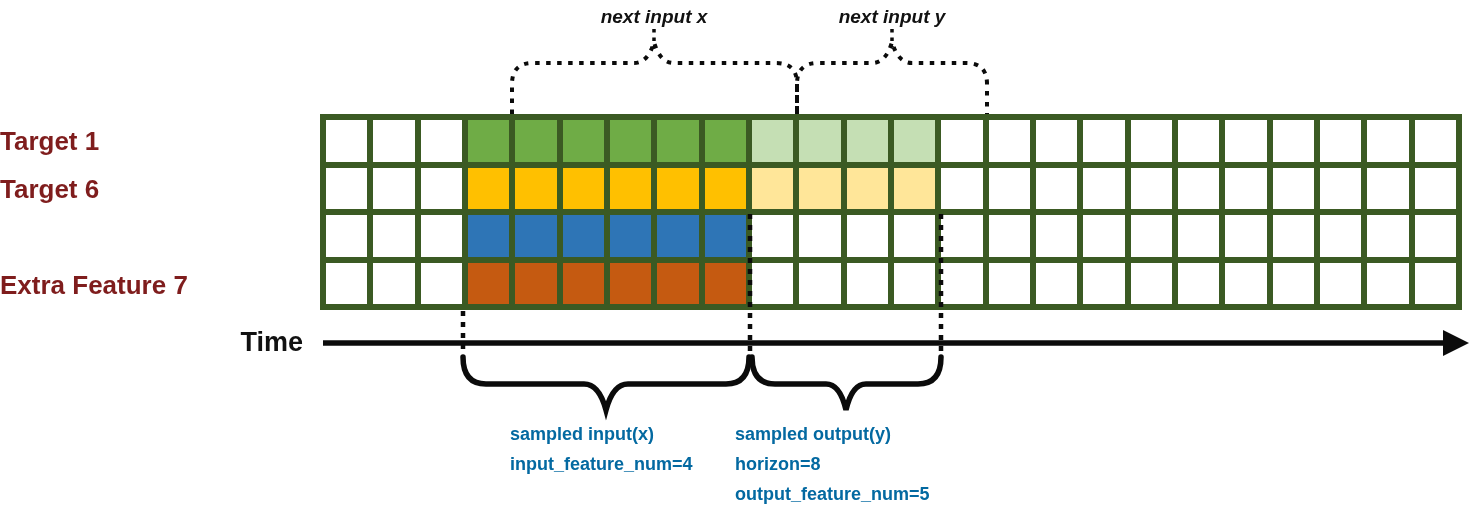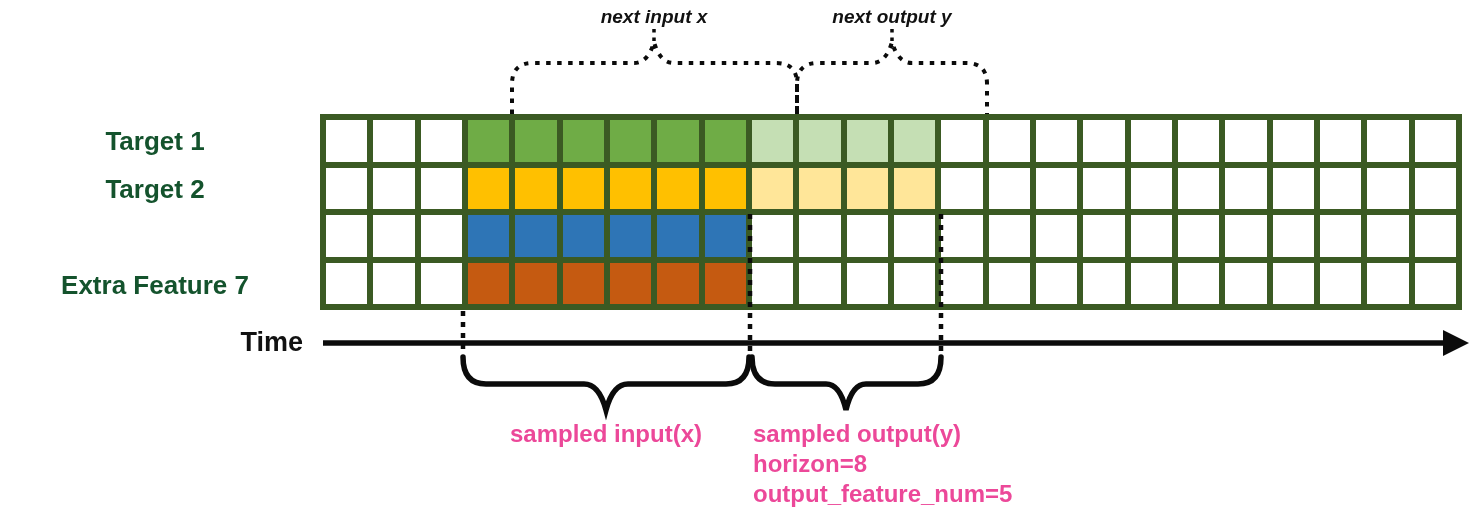--- a/index.html
+++ b/index.html
@@ -11,52 +11,52 @@
     font-family: "Liberation Sans", sans-serif;
     overflow: hidden;
   }
   .abs { position: absolute; }
   #title {
     left: 8px; top: 5px;
     font-size: 30px; font-weight: 700; color: #1a1a1a;
     letter-spacing: 0.2px;
   }
   .row-label {
-    width: 310px; text-align: center;
-    font-size: 26px; font-weight: 700; color: #14532d;
+    width: 310px; text-align: left;
+    font-size: 26px; font-weight: 700; color: #7f1d1d;
     line-height: 30px; right: auto; left: 0;
   }
   .next-label {
     font-size: 19px; font-weight: 600; font-style: italic; color: #111;
     transform: translateX(-50%); white-space: nowrap; top: 6px;
   }
   #time-label {
     left: 0; top: 327px; width: 303px; text-align: right;
     font-size: 27px; font-weight: 700; color: #111;
   }
   #grid-cells {
     left: 320px; top: 114px; width: 1142px; height: 196px;
     display: grid; gap: 6px; padding: 6px; box-sizing: border-box;
     grid-auto-rows: 1fr;
   }
   .cell { width: 100%; height: 100%; }
   .note-block {
-    font-size: 24px; font-weight: 600; color: #ec4899;
+    font-size: 18px; font-weight: 600; color: #0369a1;
     line-height: 30px; white-space: nowrap; top: 419px;
   }
   #svg-overlay { left: 0; top: 0; pointer-events: none; }
 </style>
 </head>
 <body>
 
 <div id="canvas">
 
 
   <div class="abs row-label" style="top:126px;">Target 1</div>
-  <div class="abs row-label" style="top:174px;">Target 2</div>
+  <div class="abs row-label" style="top:174px;">Target 6</div>
   <div class="abs row-label" style="top:270px;">Extra Feature 7</div>
 
   <div id="grid-cells" class="abs" style="background: rgb(59, 90, 35); grid-template-columns: repeat(24, 1fr);">
       <div class="cell" style="background: rgb(255, 255, 255);"></div>
       <div class="cell" style="background: rgb(255, 255, 255);"></div>
       <div class="cell" style="background: rgb(255, 255, 255);"></div>
       <div class="cell" style="background: rgb(111, 172, 70);"></div>
       <div class="cell" style="background: rgb(111, 172, 70);"></div>
       <div class="cell" style="background: rgb(111, 172, 70);"></div>
       <div class="cell" style="background: rgb(111, 172, 70);"></div>
@@ -145,21 +145,21 @@
       <div class="cell" style="background: rgb(255, 255, 255);"></div>
       <div class="cell" style="background: rgb(255, 255, 255);"></div>
       <div class="cell" style="background: rgb(255, 255, 255);"></div>
       <div class="cell" style="background: rgb(255, 255, 255);"></div>
       <div class="cell" style="background: rgb(255, 255, 255);"></div>
       <div class="cell" style="background: rgb(255, 255, 255);"></div>
       <div class="cell" style="background: rgb(255, 255, 255);"></div>
     </div>
 
   <div class="abs next-label" style="left:654px;">next input x</div>
-  <div class="abs next-label" style="left:892px;">next output y</div>
+  <div class="abs next-label" style="left:892px;">next input y</div>
 
   <div id="time-label" class="abs">Time</div>
 
   <svg id="svg-overlay" class="abs" width="1476" height="516" viewBox="0 0 1476 516">
 
     <path d="M 654 29 L 654 47" fill="none" stroke="#0b0b0b" stroke-width="3.5" stroke-dasharray="3.5 5"></path>
     <path d="M 892 29 L 892 47" fill="none" stroke="#0b0b0b" stroke-width="3.5" stroke-dasharray="3.5 5"></path>
 
     <path d="M 512 114 L 512 84 Q 512 63 533 63 L 634 63 Q 648 63 654 42 Q 660 63 674 63 L 776 63 Q 797 63 797 84 L 797 114" fill="none" stroke="#0b0b0b" stroke-width="4" stroke-dasharray="4.5 6.5"></path>
 
@@ -172,20 +172,21 @@
     <line x1="323" y1="343" x2="1446" y2="343" stroke="#0b0b0b" stroke-width="5.5"></line>
     <polygon points="1443,330 1469,343 1443,356" fill="#0b0b0b"></polygon>
 
     <path d="M 463 357 Q 463 384 486 384 L 584 384 Q 599 384 606 410 Q 613 384 628 384 L 726 384 Q 749 384 749 357" fill="none" stroke="#0b0b0b" stroke-width="5.5" stroke-linecap="round"></path>
 
     <path d="M 752 357 Q 752 384 775 384 L 826 384 Q 840 384 846 410 Q 852 384 866 384 L 918 384 Q 941 384 941 357" fill="none" stroke="#0b0b0b" stroke-width="5.5" stroke-linecap="round"></path>
   </svg>
 
   <div class="abs note-block" style="left:510px;">
     <div>sampled input(x)</div>
+    <div>input_feature_num=4</div>
   </div>
-  <div class="abs note-block" style="left:753px;">
+  <div class="abs note-block" style="left:735px;">
     <div>sampled output(y)</div>
     <div>horizon=8</div>
     <div>output_feature_num=5</div>
   </div>
 
 </div>
 
 </body></html>

